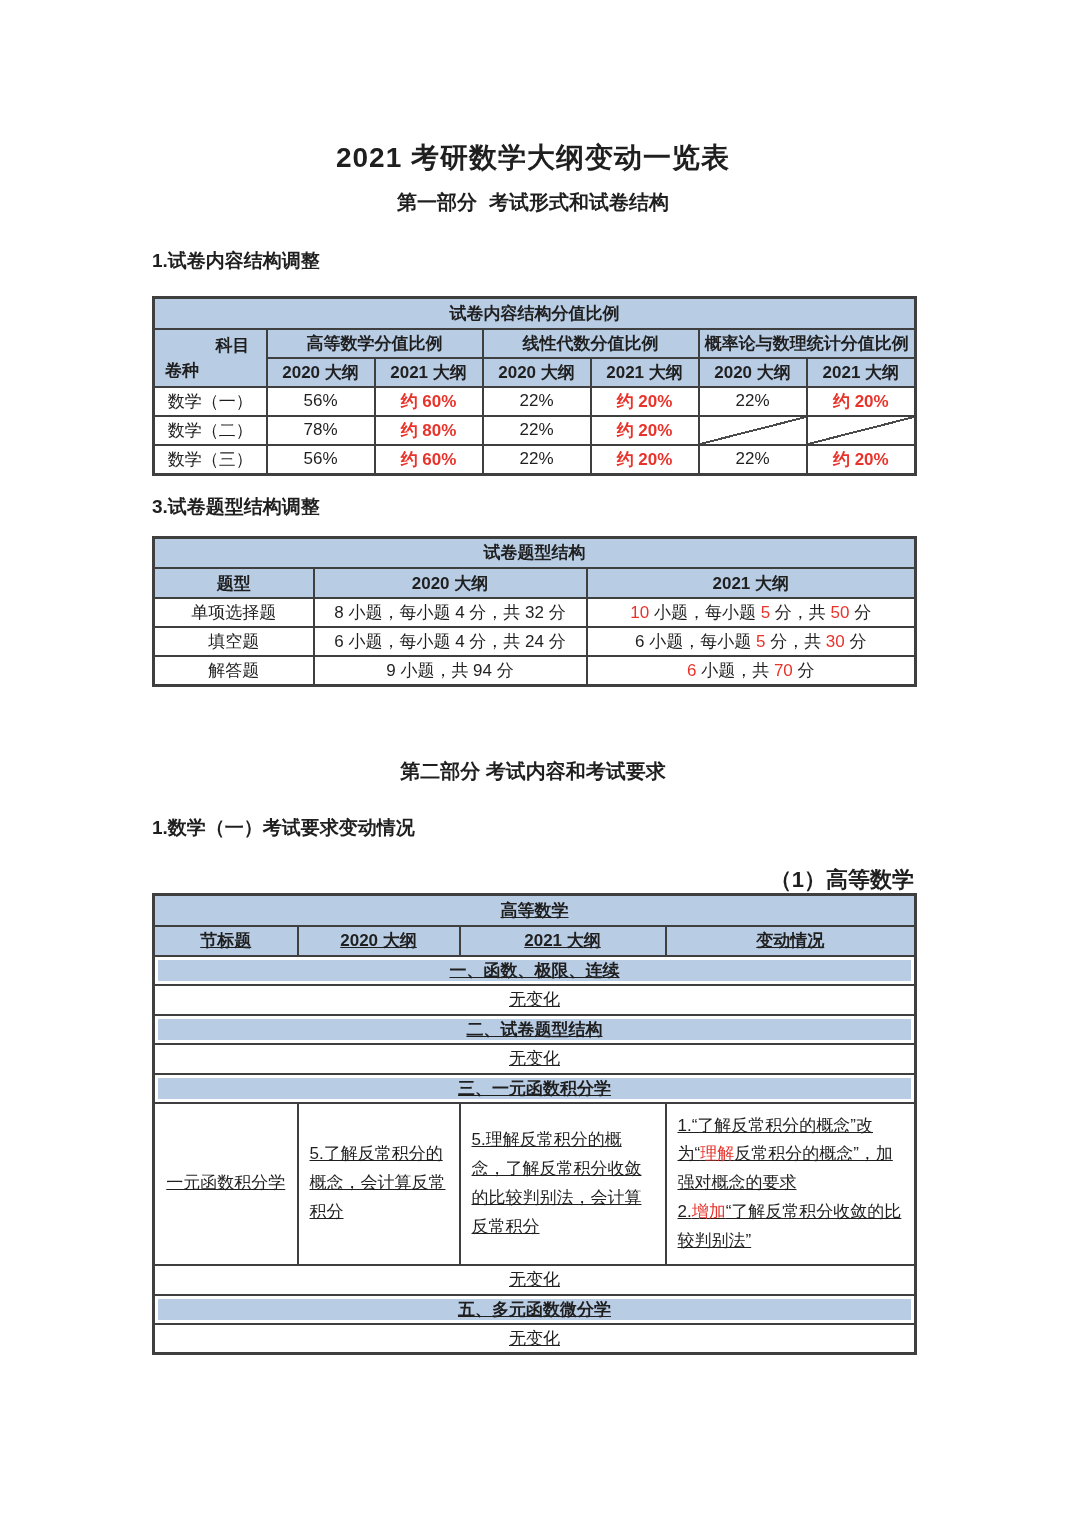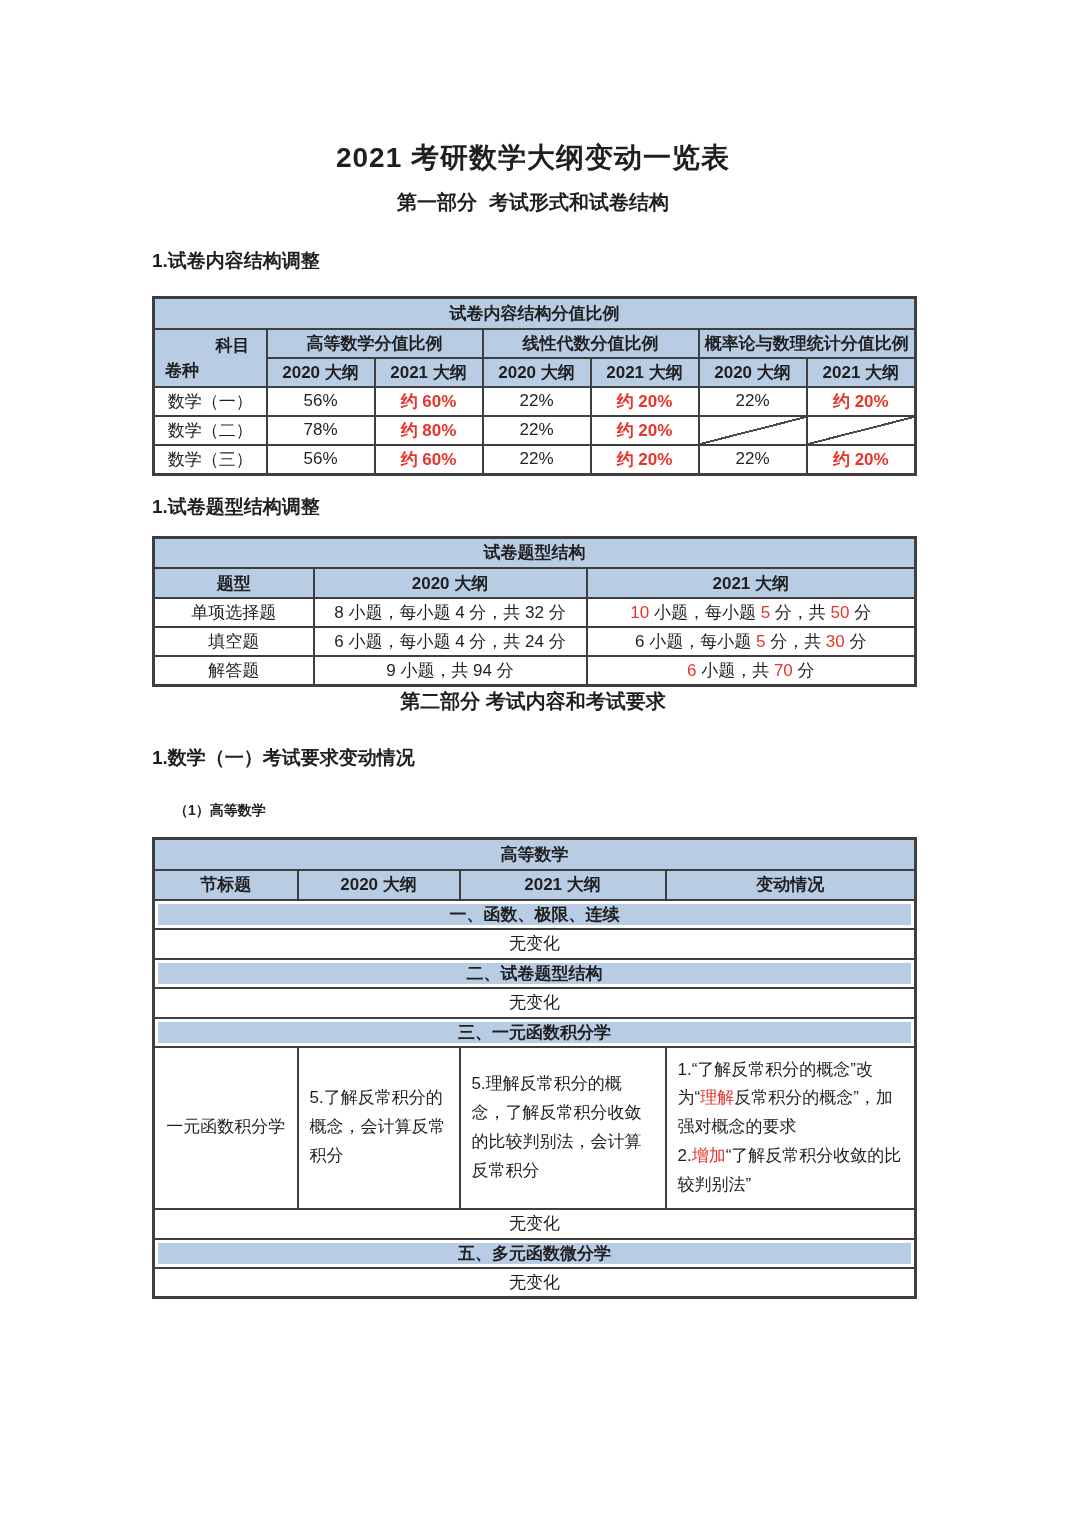--- a/index.html
+++ b/index.html
@@ -13,42 +13,42 @@
   body{
     width:1080px;height:1527px;position:relative;overflow:hidden;
     font-family:"Liberation Sans","DejaVu Sans",sans-serif;
     color:var(--ink);
   }
   .content{margin-left:152px;width:762px;padding-top:138px;}
 
   .doc-title{font-size:28px;font-weight:700;text-align:center;letter-spacing:1px;line-height:40px;}
   .part-heading{font-size:20px;font-weight:700;text-align:center;line-height:28px;}
   .part-heading.first{margin-top:12px;font-family:Liberation Mono, monospace;}
-  .part-heading.second{}
+  .part-heading.second{margin-top:70px;}
   .sec-heading{font-size:19px;font-weight:700;line-height:26px;margin-top:30px;}
   .sec-heading.s2{margin-top:18px;}
-  .sub-heading{font-size:14px;font-weight:700;line-height:26px;margin-top:26px;padding-left:22px;}
+  .sub-heading{font-size:22px;font-weight:700;line-height:26px;margin-top:26px;padding-left:22px;text-align:right;}
 
   table.tbl{border-collapse:collapse;width:762px;font-size:17px;table-layout:fixed;
     border:3px solid var(--border);}
   .tbl th,.tbl td{border:2px solid var(--border);text-align:center;vertical-align:middle;
     padding:2px 4px;background:#fff;}
   .tbl th{background:var(--blue);font-weight:700;}
   .tbl .title-row th{height:31px;}
 
   #t1{margin-top:22px;}
   #t1 thead tr.group-row th{height:29px;}
   #t1 thead tr.year-row th{height:29px;}
   #t1 tbody td{height:14px;}
 
   #t2{margin-top:16px;}
   #t2 thead tr.hdr-row th{height:30px;}
   #t2 tbody td{height:28px;}
 
-  #t3{margin-top:14px;}
+  #t3{text-decoration:underline;}
   #t3 thead tr.hdr-row th{height:30px;}
   #t3 td.section{background:var(--blue);font-weight:700;height:29px;
     box-shadow:inset 0 0 0 3px #fff;}
   #t3 td.plain{height:30px;}
   #t3 td.detail{text-align:left;line-height:1.7;padding:8px 11px;vertical-align:middle;}
   #t3 td.detail.c0{text-align:center;}
 
   .red{color:var(--red);}
   .bold{font-weight:700;}
 
@@ -130,21 +130,21 @@
           <td>56%</td>
           <td class="red bold">约 60%</td>
           <td>22%</td>
           <td class="red bold">约 20%</td>
           <td>22%</td>
           <td class="red bold">约 20%</td>
         </tr>
       </tbody>
   </table>
 
-  <div class="sec-heading s2">1.试卷题型结构调整</div>
+  <div class="sec-heading s2">3.试卷题型结构调整</div>
 
   <table class="tbl" id="t2">
     <colgroup>
       <col style="width:160px">
         <col style="width:273px">
         <col style="width:329px">
     </colgroup>
     <thead>
       <tr class="title-row">
         <th colspan="3">试卷题型结构</th>

